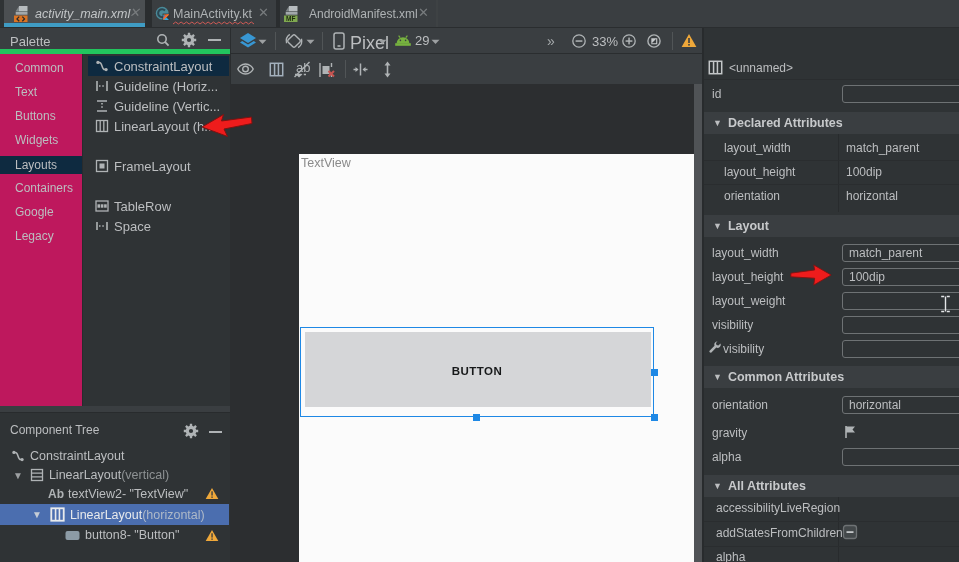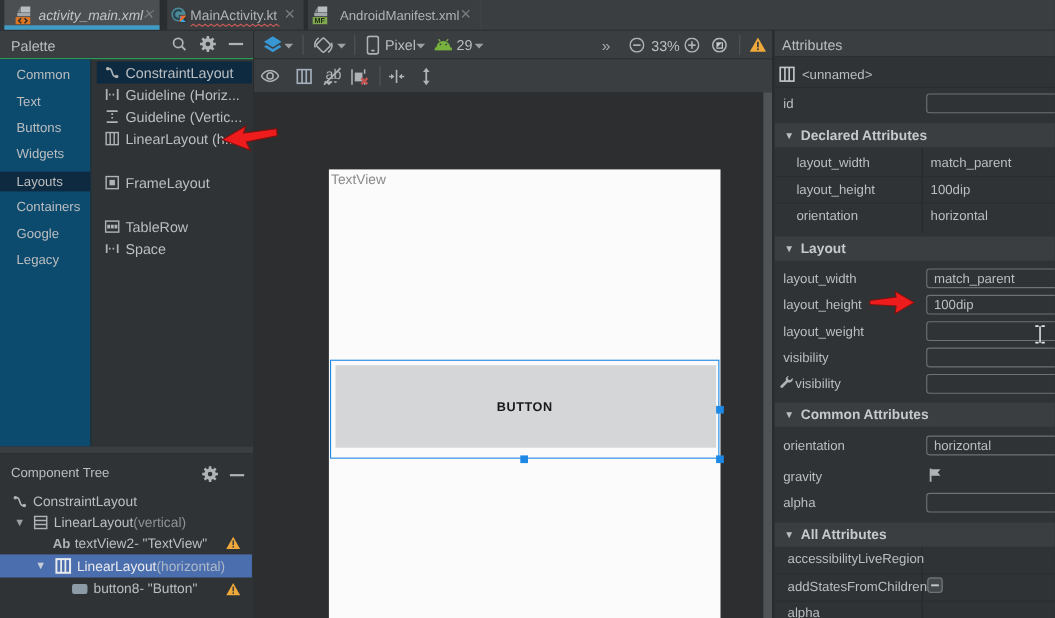--- a/index.html
+++ b/index.html
@@ -11,37 +11,37 @@
 
 #tabbar { left:0; top:0; width:959px; height:28px; background:#3A3E41; border-bottom:1px solid #2A2D2F; }
 .tab { position:absolute; top:0; height:27px; font-size:12.5px; color:#AFB3B5; }
 #tab1 { left:4px; width:141px; background:#4B4F52; color:#C2C5C7;font-style:italic; }
 #tab2 { left:152px; width:124px; }
 #tab3 { left:280px; width:156px; }
 #tab1 .ul { position:absolute; left:0; bottom:0; width:100%; height:4px; background:#3F9CC4; }
 .tabx { position:absolute; color:#787C7E; font-size:13px; top:5px; }
 .tgap { position:absolute; top:0; height:27px; background:#2A2D2F; }
 
-#palhead { left:0; top:28px; width:230px; height:26px; background:#3A3E41; border-bottom:1px solid #22c55e; }
+#palhead { left:0; top:28px; width:230px; height:26px; background:#3A3E41; border-bottom:5px solid #22c55e; }
 #designbar { left:230px; top:28px; width:473px; height:26px; background:#3A3E41; border-left:1px solid #2A2D2F; border-bottom:1px solid #2A2D2F; }
 #attrhead { left:704px; top:28px; width:255px; height:24px; background:#3A3E41; border-bottom:1px solid #2A2D2F; }
 
 #palette { left:0; top:54px; width:230px; height:352px; background:#2F3335; }
-#palcats { position:absolute; left:0; top:0; width:83px; height:352px; background:#0c4a6e; border-right:1px solid #282B2D; }
+#palcats { position:absolute; left:0; top:0; width:83px; height:352px; background:#be185d; border-right:1px solid #282B2D; }
 .cat { position:absolute; left:0; width:82px; height:20px; line-height:20px; padding-left:15px; font-size:12px; }
 .item { position:absolute; left:88px; width:141px; height:20px; display:flex; align-items:center; font-size:13px; }
 .item .ic { width:14px; height:14px; margin-left:7px; margin-right:5px; flex:none; }
 
 #splitter { left:0; top:406px; width:230px; height:7px; background:#3A3E41; border-bottom:1px solid #282B2D; }
 #treepanel { left:0; top:413px; width:230px; height:149px; background:#2F3335; }
 .trow { position:absolute; left:0; width:229px; height:20px; display:flex; align-items:center; font-size:12.5px; }
 
 #canvas { left:230px; top:84px; width:464px; height:478px; background:#2C2E30; }
 #dtoolbar { left:230px; top:54px; width:473px; height:30px; background:#3A3E41; border-left:1px solid #2A2D2F; }
-#screen { position:absolute; left:69px; top:70px; width:356px; height:408px; background:#FBFBFB;padding-left:16px; }
+#screen { position:absolute; left:69px; top:70px; width:403px; height:408px; background:#FBFBFB;padding-left:16px; }
 #vstrip { left:694px; top:84px; width:8px; height:478px; background:#505356; }
 #vline { left:702px; top:28px; width:2px; height:534px; background:#282B2D; }
 
 #attrs { left:704px; top:52px; width:255px; height:510px; background:#2F3335; }
 .band { position:absolute; left:0; width:255px; height:22px; background:#3A3E41; display:flex; align-items:center; font-weight:bold; color:#C7C9CB; font-size:12.5px; }
 .band .tri { margin:0 6px 0 9px; font-size:9px; color:#BCBEC0; }
 .lbl { position:absolute; left:8px; font-size:12px; white-space:nowrap; }
 .inp { position:absolute; left:138px; width:130px; height:18px; border:1px solid #6E7274; border-radius:3px; font-size:12px; line-height:16px; padding-left:6px; color:#BCBEC0; }
 .tbl { position:absolute; left:0; width:255px; }
 .tbl .vline { position:absolute; left:134px; top:0; width:1px; height:100%; background:#282B2D; }
@@ -143,21 +143,21 @@
           <path d="M0.5 0.8 L4.5 5 L8.5 0.8 Z" fill="#9DA0A2"></path>
         </svg>
       </span>
     <span class="abs" style="left:91px;top:4px;width:1px;height:18px;background:#515557"></span>
     <span class="abs" style="left:102px;top:4px">
         <svg width="12" height="18" viewBox="0 0 12 18">
           <rect x="1" y="1" width="10" height="16" rx="2" fill="none" stroke="#AFB3B5" stroke-width="1.5"></rect>
           <rect x="4.5" y="13.2" width="3" height="1.6" fill="#AFB3B5"></rect>
         </svg>
       </span>
-    <span class="abs" style="left:119px;top:5px;font-size:13px;color:#BCBEC0">Pixel</span>
+    <span class="abs" style="left:119px;top:5px;font-size:18px;color:#BCBEC0">Pixel</span>
     <span class="abs" style="left:147px;top:11px">
         <svg width="9" height="6" viewBox="0 0 9 6">
           <path d="M0.5 0.8 L4.5 5 L8.5 0.8 Z" fill="#9DA0A2"></path>
         </svg>
       </span>
     <span class="abs" style="left:163px;top:7px">
         <svg width="18" height="12" viewBox="0 0 18 12">
           <path d="M9 2.2 a6.4 6.4 0 0 1 6.4 6.4 L2.6 8.6 A6.4 6.4 0 0 1 9 2.2 Z" fill="#77B23F"></path>
           <path d="M4.6 0.6 L6.2 2.6 M13.4 0.6 L11.8 2.6" stroke="#77B23F" stroke-width="1.2"></path>
           <circle cx="6.4" cy="5.4" r="0.8" fill="#3C3F41"></circle>
@@ -195,23 +195,20 @@
       </span>
     <span class="abs" style="left:441px;top:4px;width:1px;height:18px;background:#515557"></span>
     <span class="abs" style="left:450px;top:5px">
         <svg width="16" height="15" viewBox="0 0 16 15">
           <path d="M8 1 L15.4 14 H0.6 Z" fill="#EFA83A"></path>
           <rect x="7.2" y="5" width="1.6" height="5" fill="#3C3F41"></rect>
           <rect x="7.2" y="11" width="1.6" height="1.6" fill="#3C3F41"></rect>
         </svg>
       </span>
   </div>
-  <div id="attrhead" class="abs">
-      <span style="position:absolute;left:7px;top:5px;font-size:13px">Attributes</span>
-    </div>
 
   <div id="palette" class="abs">
     <div id="palcats">
       <div class="cat" style="top:4px">Common</div>
       <div class="cat" style="top:28px">Text</div>
       <div class="cat" style="top:52px">Buttons</div>
       <div class="cat" style="top:76px">Widgets</div>
       <div class="cat" style="top:102px;background:#0E2A40;height:18px;line-height:18px">Layouts</div>
       <div class="cat" style="top:124px">Containers</div>
       <div class="cat" style="top:148px">Google</div>

